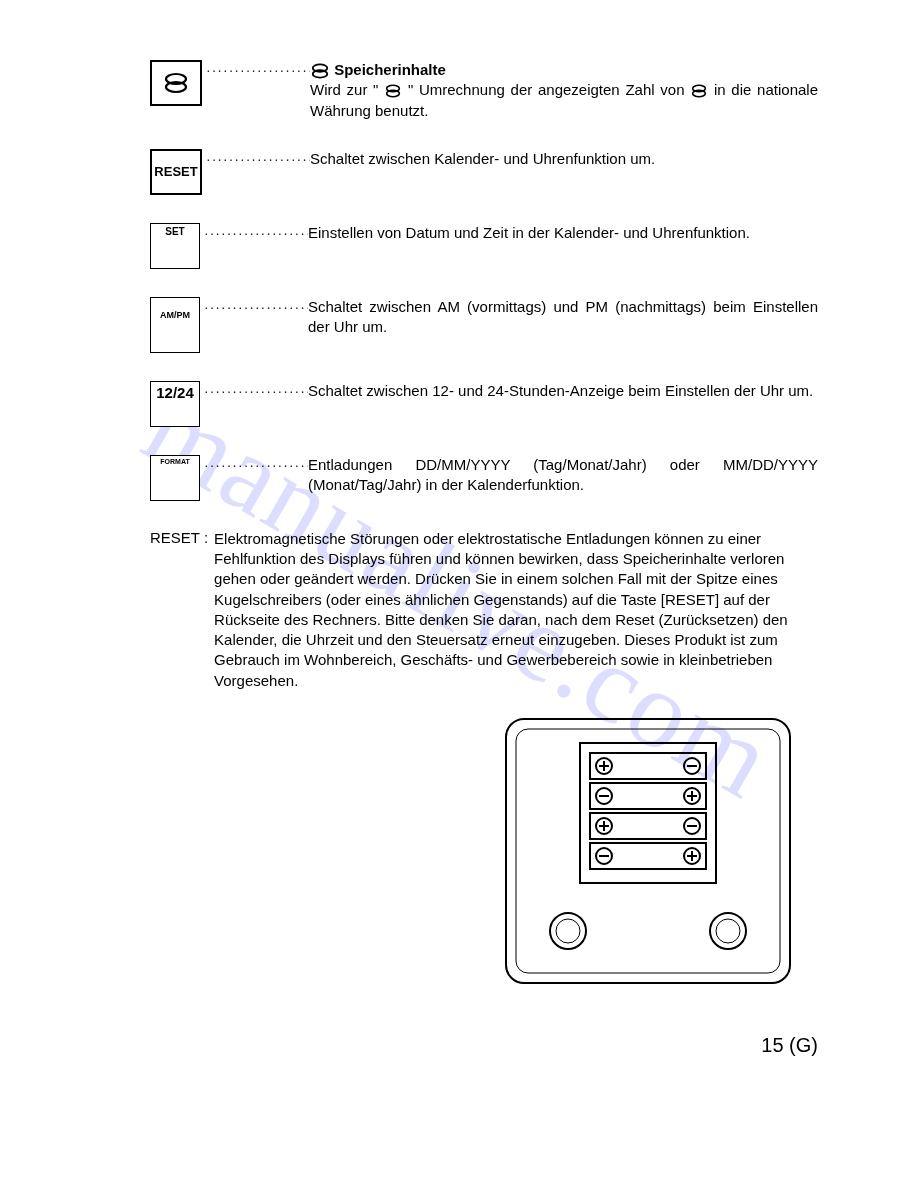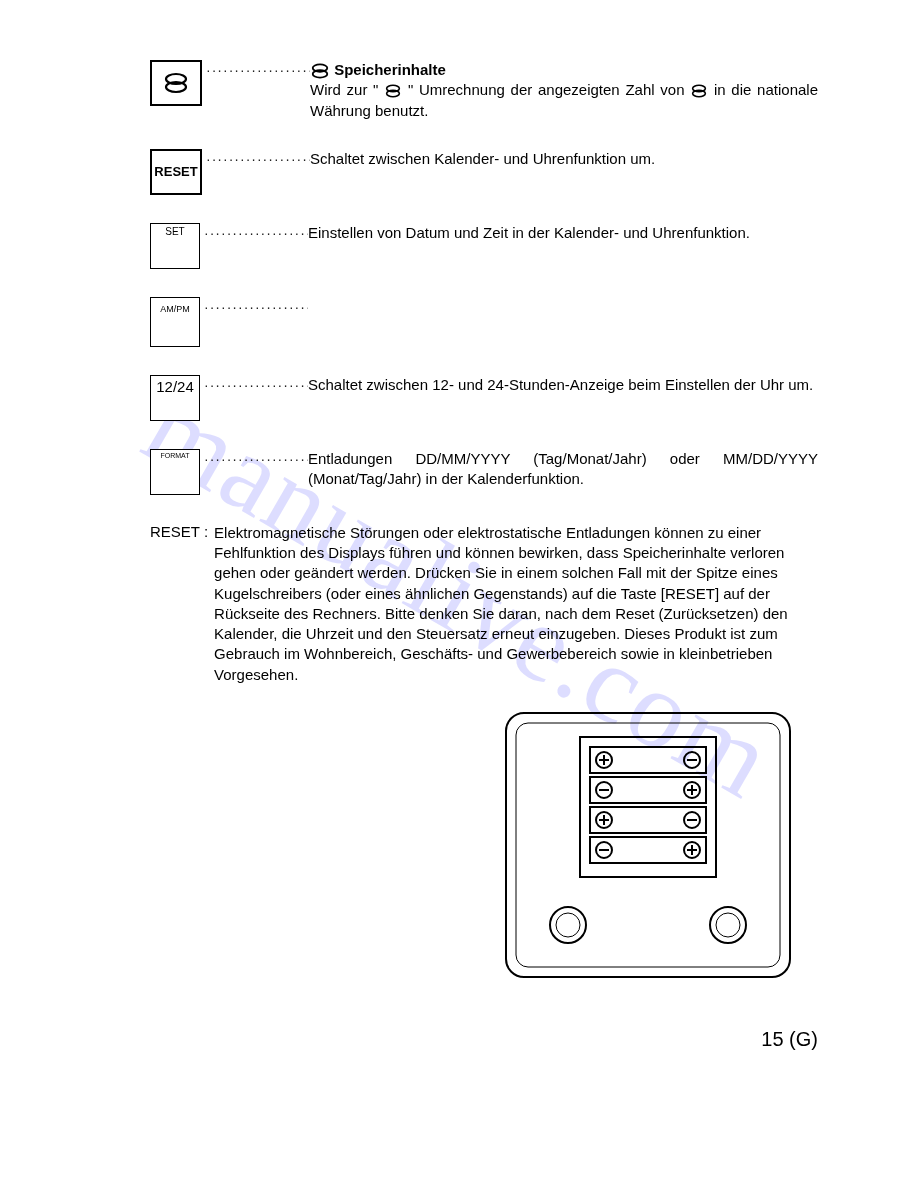--- a/index.html
+++ b/index.html
@@ -27,21 +27,21 @@
     height: 42px;
     border: 2px solid #000;
     display: flex;
     align-items: center;
     justify-content: center;
     font-size: 11px;
     font-weight: bold;
     flex-shrink: 0;
     background: #fff;
   }
-  .key-box.thin { border-width:1px; font-size:9px; font-weight:normal; }
+  .key-box.thin { border-width:1px; font-size:9px; font-weight:bold; }
   .key-box.euro { border:2px solid #000; }
   .dots {
     flex-shrink: 0;
     width: 100px;
     letter-spacing: 1px;
     text-align: left;
     padding: 0 4px;
     line-height: 42px;
     height: 20px;
     display:flex;
@@ -149,22 +149,23 @@
     <div class="desc">Schaltet zwischen Kalender- und Uhrenfunktion um.</div>
   </div>
 
   <div class="row">
     <div class="key-box thin" style="align-items:flex-start;padding-top:2px;font-size:10px">SET</div>
     <div class="dots">····················</div>
     <div class="desc">Einstellen von Datum und Zeit in der Kalender- und Uhrenfunktion.</div>
   </div>
 
   <div class="row">
-    <div class="key-box thin" style="align-items:flex-start;padding-top:6px;font-size:9px">AM/PM</div>
-    <div class="dots">····················</div>
+    <div class="key-box thin" style="align-items:flex-start;padding-top:12px;font-size:9px">AM/PM</div>
+    <div class="dots">····················</div>
+    <div class="desc">Schaltet zwischen AM (vormittags) und PM (nachmittags) beim Einstellen der Uhr um.</div>
   </div>
 
   <div class="row">
     <div class="key-box thin" style="align-items:flex-start;padding-top:2px;font-size:15px">12/24</div>
     <div class="dots">····················</div>
     <div class="desc">Schaltet zwischen 12- und 24-Stunden-Anzeige beim Einstellen der Uhr um.</div>
   </div>
 
   <div class="row">
     <div class="key-box thin" style="align-items:flex-start;padding-top:2px;font-size:7px">FORMAT</div>

